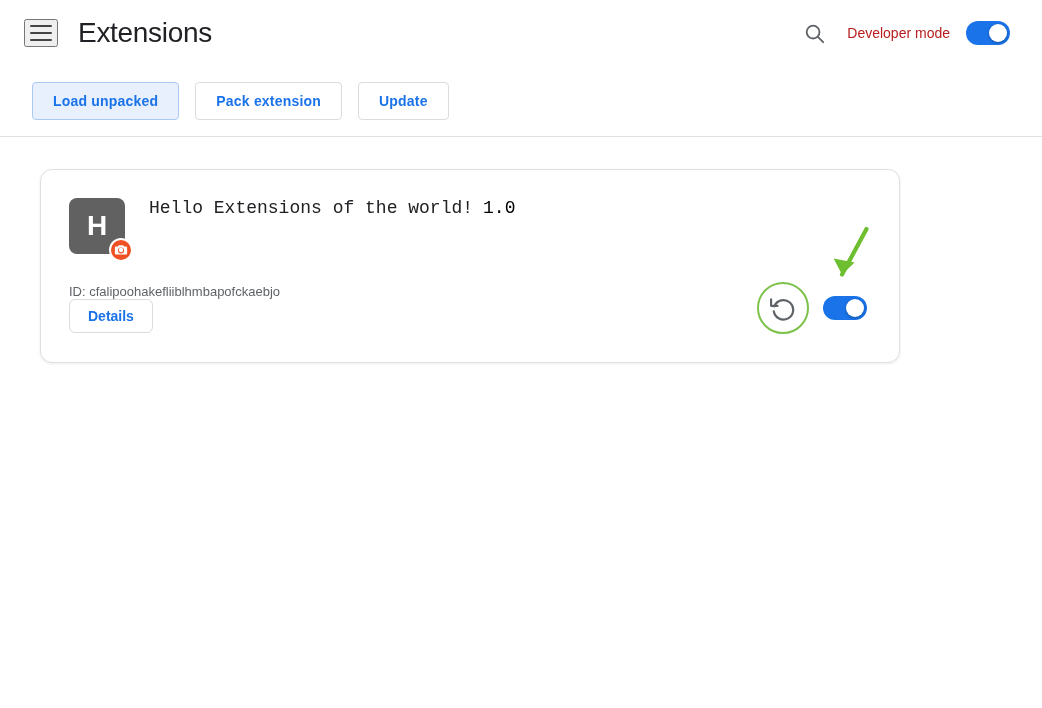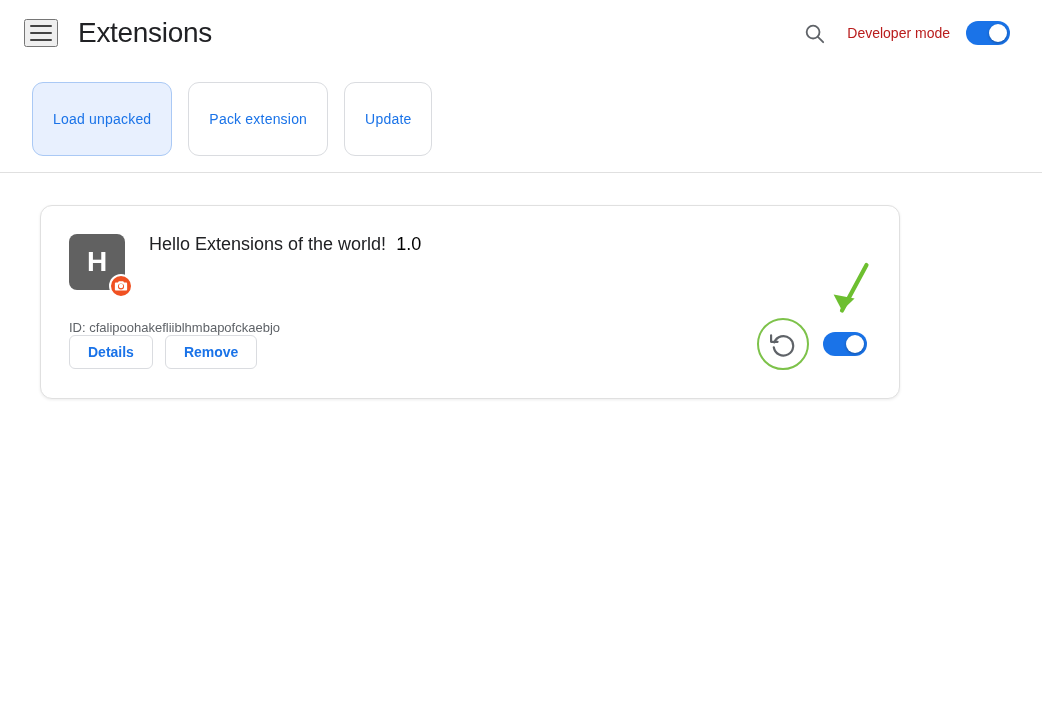--- a/index.html
+++ b/index.html
@@ -91,25 +91,25 @@
 
     
     .toolbar {
       display: flex;
       align-items: center;
       gap: 16px;
       padding: 16px 32px 16px 32px;
       border-bottom: 1px solid #e0e0e0;
     }
     .toolbar-btn {
-      padding: 28px 20px;
+      padding: 10px 20px;
       font-size: 14px;
-      font-weight: 400;
+      font-weight: 700;
       border: 1.5px solid #dadce0;
-      border-radius: 11px;
+      border-radius: 4px;
       background: #fff;
       color: #1a73e8;
       cursor: pointer;
       letter-spacing: 0.2px;
     }
     .toolbar-btn.active {
       border-color: #aac9f5;
       background: #e8f0fe;
     }
 
@@ -166,20 +166,21 @@
       justify-content: center;
       border: 2px solid #fff;
     }
     .extension-badge svg {
       width: 14px;
       height: 14px;
     }
 
     .extension-info {
       flex: 1;
+      font-family: Liberation Mono, monospace;
     }
     .extension-name-row {
       display: flex;
       align-items: baseline;
       gap: 10px;
       margin-bottom: 6px;
     }
     .extension-name {
       font-size: 18px;
       font-weight: 500;
@@ -346,21 +347,20 @@
           <span class="extension-version">1.0</span>
         </div>
       </div>
     </div>
 
     <div class="card-bottom-row">
       <div class="id-and-actions">
         <div class="extension-id">ID: cfalipoohakefliiblhmbapofckaebjo</div>
         <div class="card-actions-left">
           <button class="action-btn">Details</button>
-          <button class="action-btn">Remove</button>
         </div>
       </div>
       <div class="card-controls">
 
         <svg class="arrow-annotation" viewBox="0 0 100 100">
           <line x1="85" y1="10" x2="50" y2="75" stroke="#6dbf30" stroke-width="6" stroke-linecap="round"></line>
 
           <polygon points="50,75 38,52 68,58" fill="#6dbf30"></polygon>
         </svg>
 

